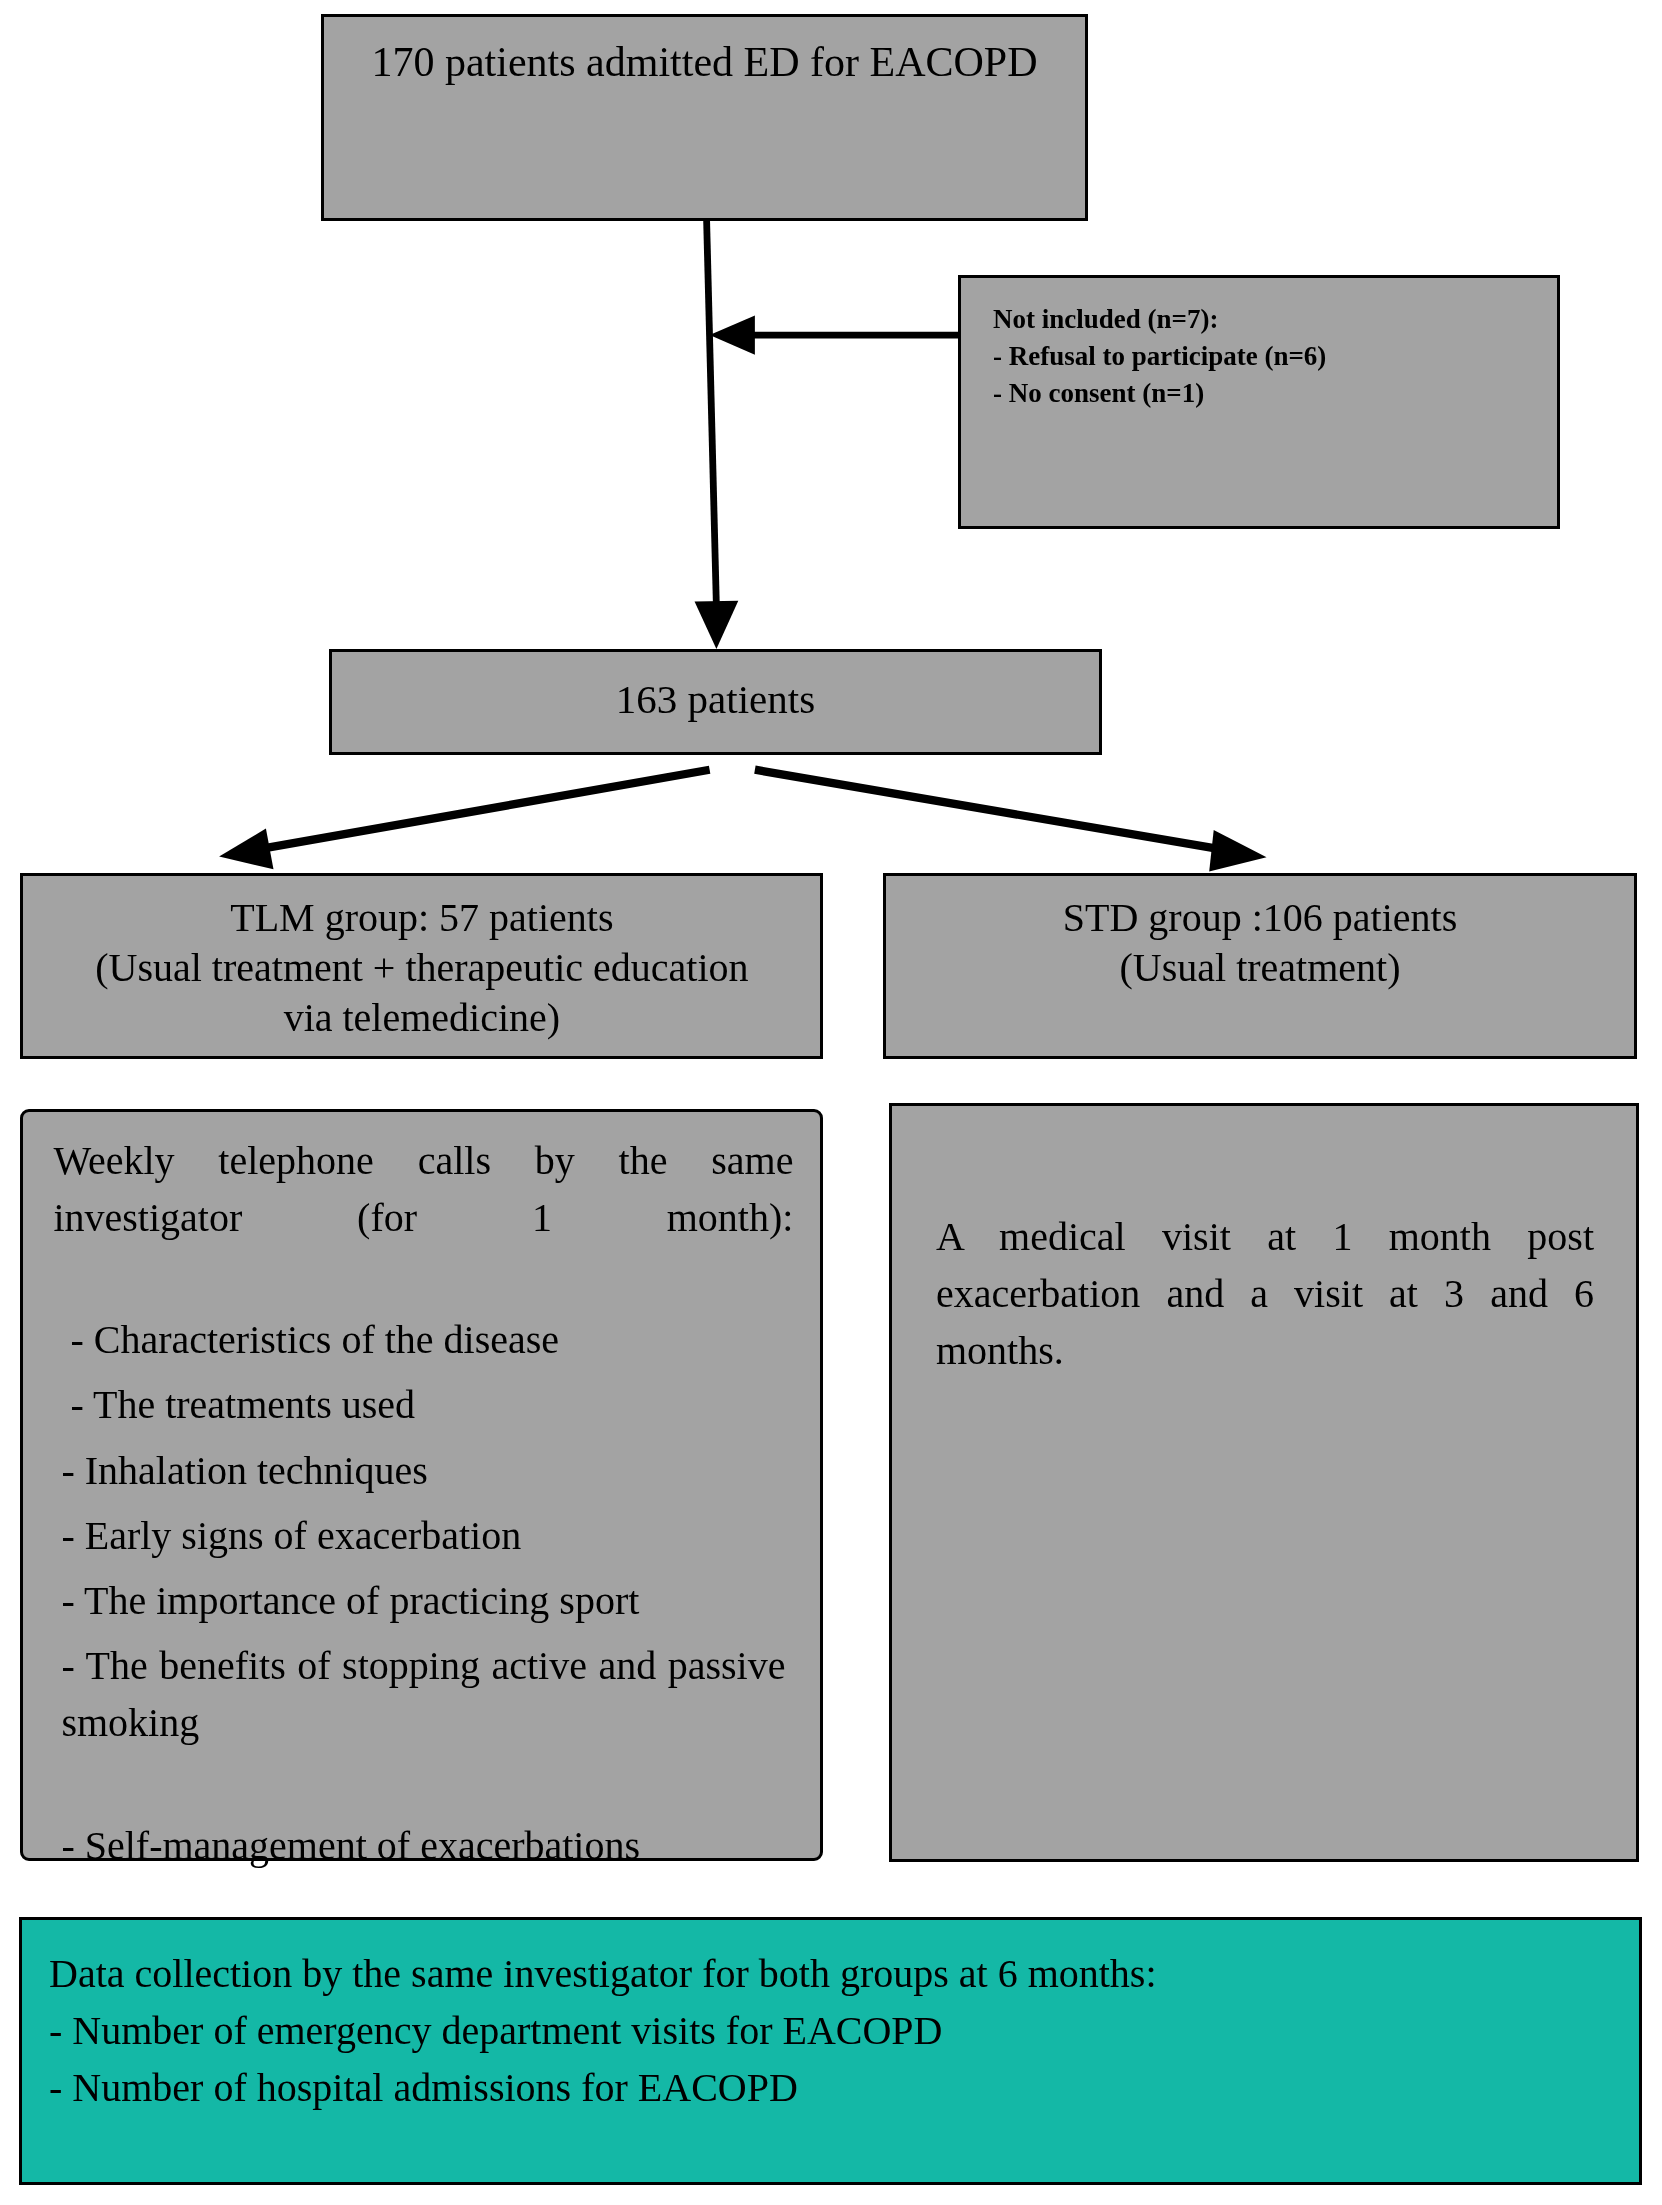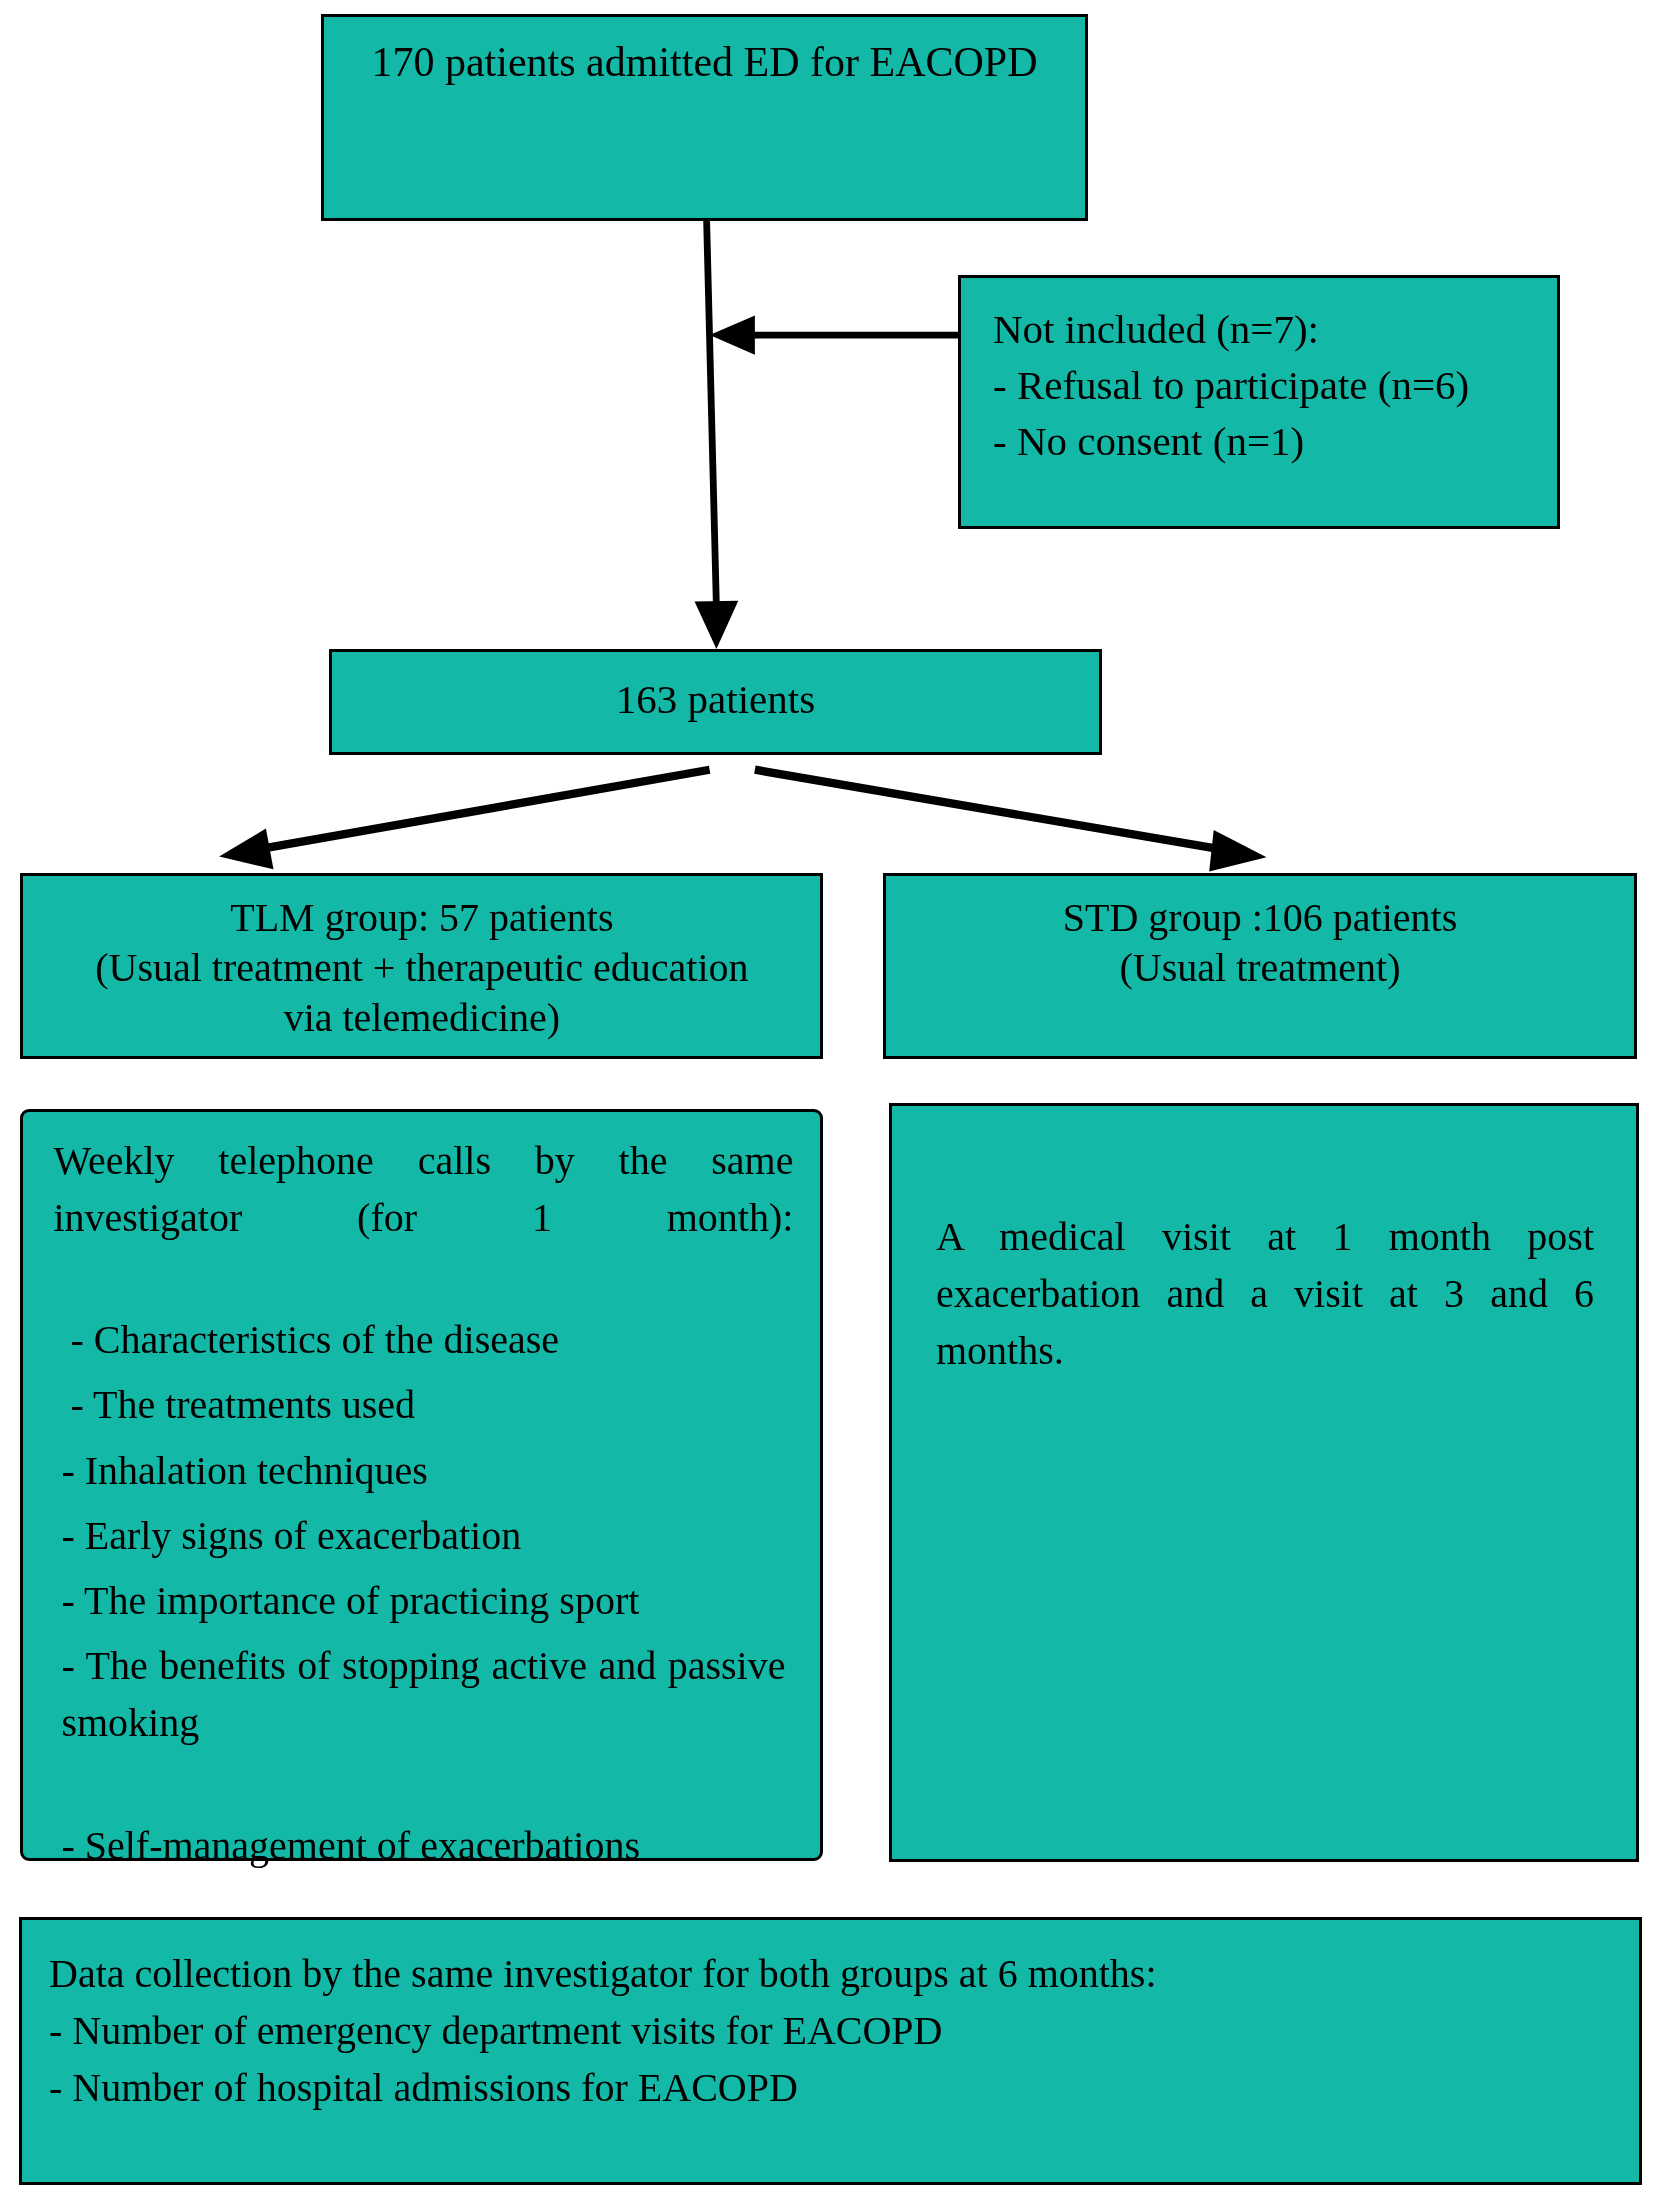--- a/index.html
+++ b/index.html
@@ -16,21 +16,21 @@
     position: relative;
     width: 1663px;
     height: 2205px;
     background: #ffffff;
     overflow: hidden;
   }
   .node {
     position: absolute;
     box-sizing: border-box;
     border: 3.8px solid #000000;
-    background: #14b8a6;
+    background: #a3a3a3;
   }
   .node .txt {
     position: absolute;
     left: 0;
     right: 0;
     white-space: pre-line;
   }
   
   #box-admitted {
     left: 321px;
@@ -49,22 +49,23 @@
     left: 958px;
     top: 275px;
     width: 602px;
     height: 254px;
   }
   #box-not-included .txt {
     top: 22.6px;
     left: 32px;
     right: 15px;
     text-align: left;
-    font-size: 41px;
+    font-size: 27px;
     line-height: 1.37;
+    font-weight: bold;
   }
   
   #box-163 {
     left: 329px;
     top: 649px;
     width: 773px;
     height: 106px;
   }
   #box-163 .txt {
     top: 22.6px;

